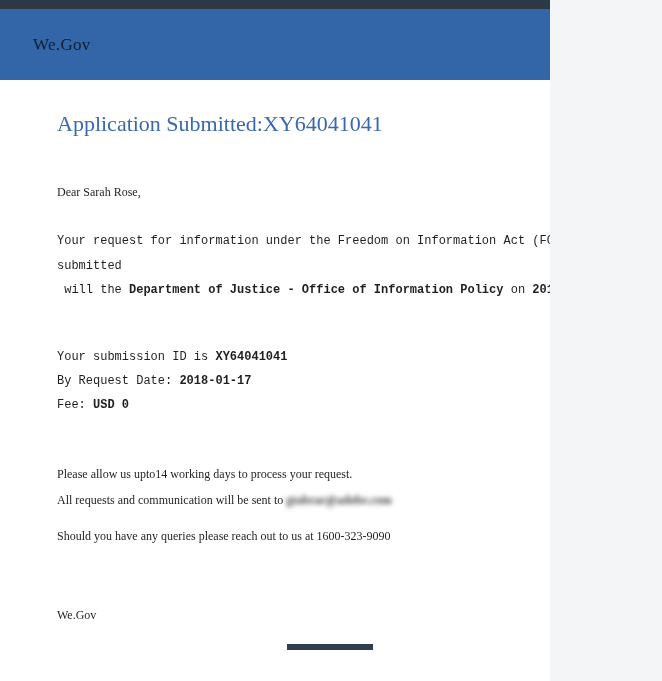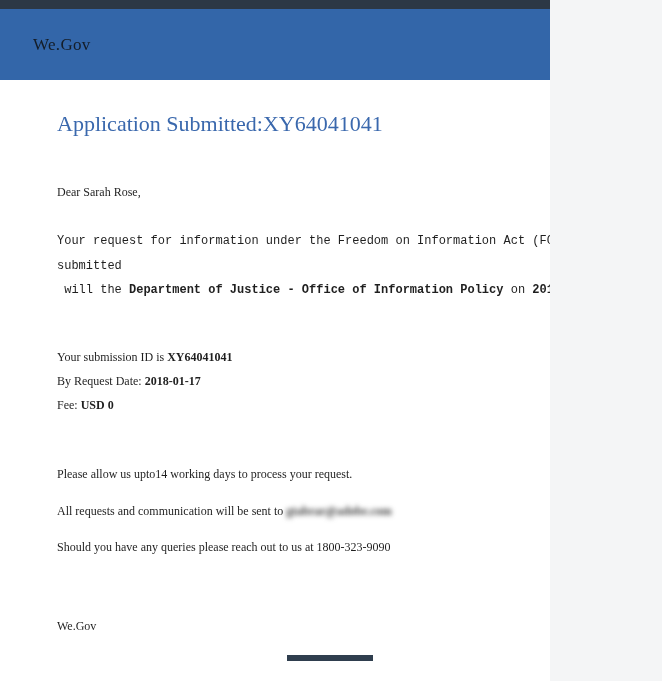--- a/index.html
+++ b/index.html
@@ -48,23 +48,23 @@
   p { margin: 0; }
   .body-text {
     font-size: 12px;
     line-height: 19px;
     color: #1f1f1f;
     white-space: pre-wrap;
   }
   .greeting      { margin-top: 46px; }
   .intro         { margin-top: 27px; line-height: 24.5px; font-family: Liberation Mono, monospace; }
   .details       { margin-top: 42px; }
-  .detail-line   { line-height: 24px; }
+  .detail-line   { line-height: 24px; font-family: Liberation Mono, monospace; }
   .processing    { margin-top: 48px; }
-  .communication { margin-top: 18px; }
+  .communication { margin-top: 7px; }
   .queries       { margin-top: 17px; }
   .signoff       { margin-top: 58px; }
   .signoff-line  { line-height: 23px; }
   .blurred-email {
     font-weight: bold;
     color: #3d3d3d;
     filter: blur(2.5px);
   }
   .divider {
     width: 86px; height: 6px;
@@ -95,21 +95,21 @@
     <div class="details">
       <p class="body-text detail-line"><span>Your submission ID is </span><b>XY64041041</b></p>
       <p class="body-text detail-line"><span>By Request Date: </span><b>2018-01-17</b></p>
       <p class="body-text detail-line"><span>Fee: </span><b>USD 0</b></p>
     </div>
 
     <p class="body-text processing">Please allow us upto14 working days to process your request.</p>
 
     <p class="body-text communication"><span>All requests and communication will be sent to </span><b class="blurred-email">gtabrar@adobe.com</b></p>
 
-    <p class="body-text queries">Should you have any queries please reach out to us at 1800-323-9090</p>
+    <p class="body-text queries">Should you have any queries please reach out to us at 1600-323-9090</p>
 
     <div class="signoff">
       <p class="body-text signoff-line">We.Gov</p>
     </div>
 
     <div class="divider"></div>
 
   </div>
 </div>
 

